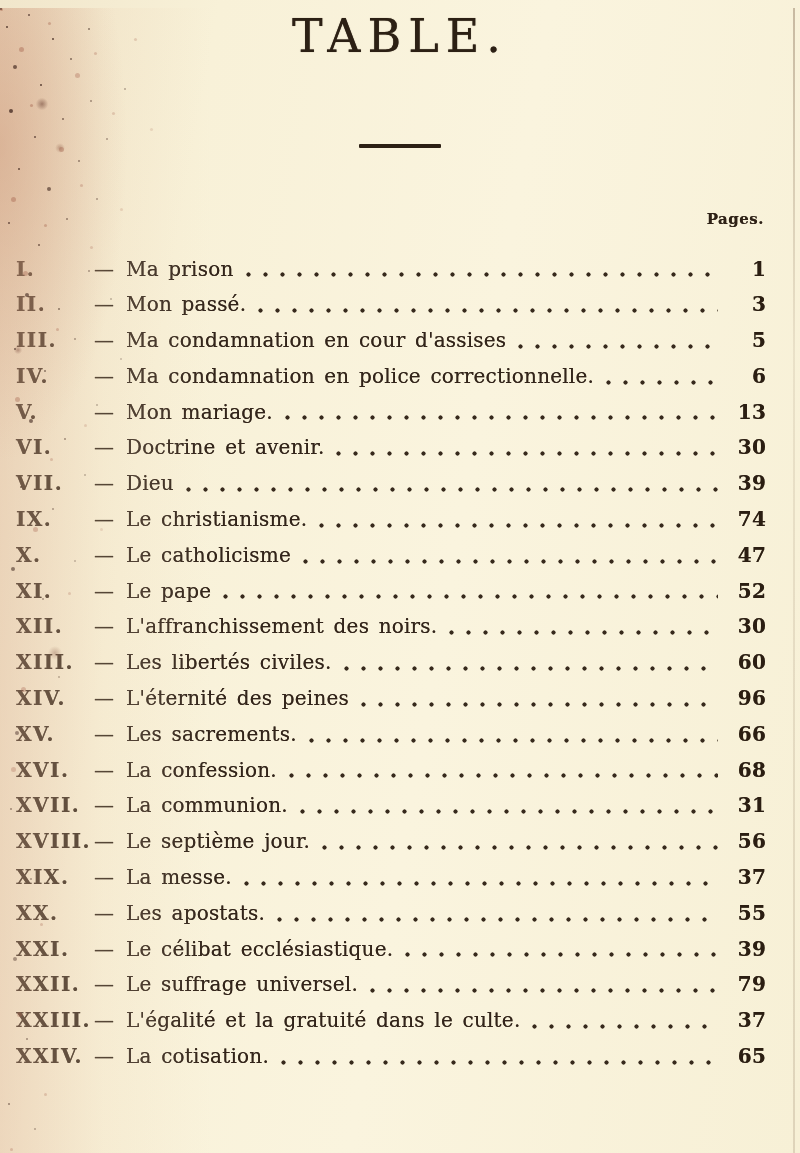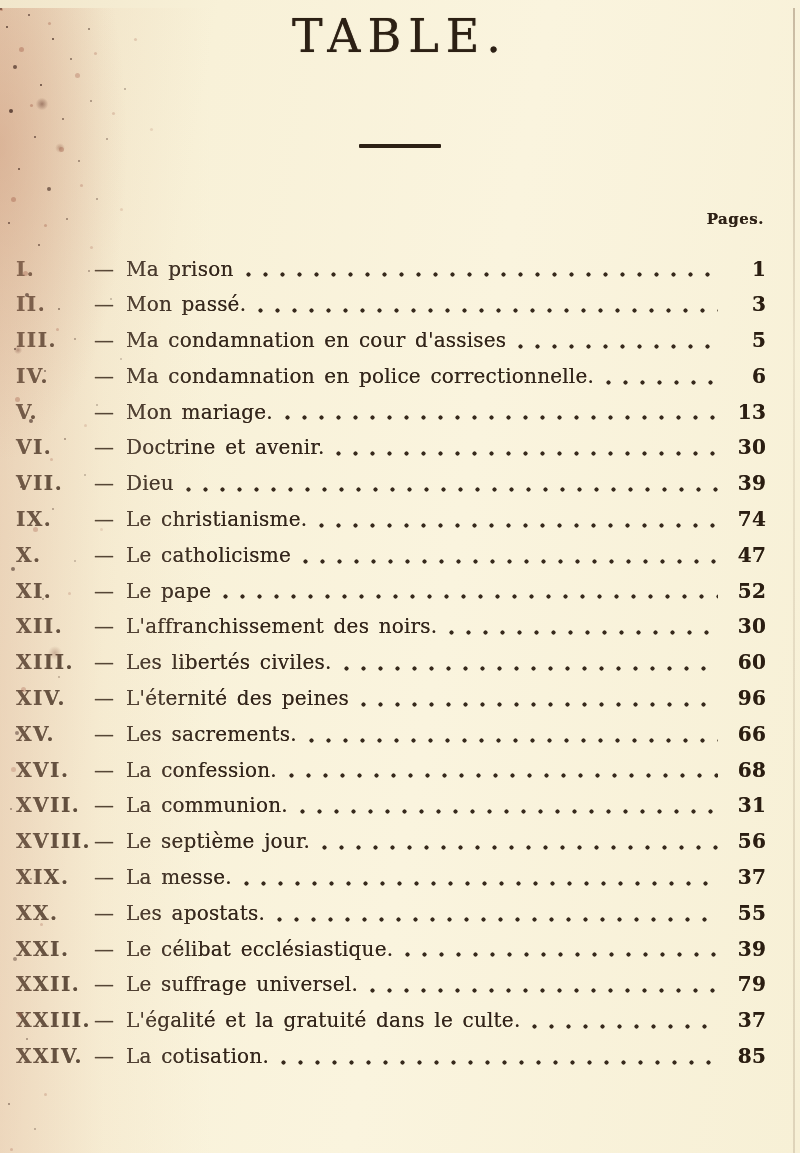--- a/index.html
+++ b/index.html
@@ -363,17 +363,17 @@
         <span class="toc-title">L'égalité et la gratuité dans le culte.</span>
         <span class="leader"></span>
         <span class="toc-page">37</span>
       </div>
 
       <div class="toc-row">
         <span class="toc-num">XXIV.</span>
         <span class="toc-dash">—</span>
         <span class="toc-title">La cotisation.</span>
         <span class="leader"></span>
-        <span class="toc-page">85</span>
+        <span class="toc-page">65</span>
       </div>
     </div>
 
 </div>
 
 </body></html>

